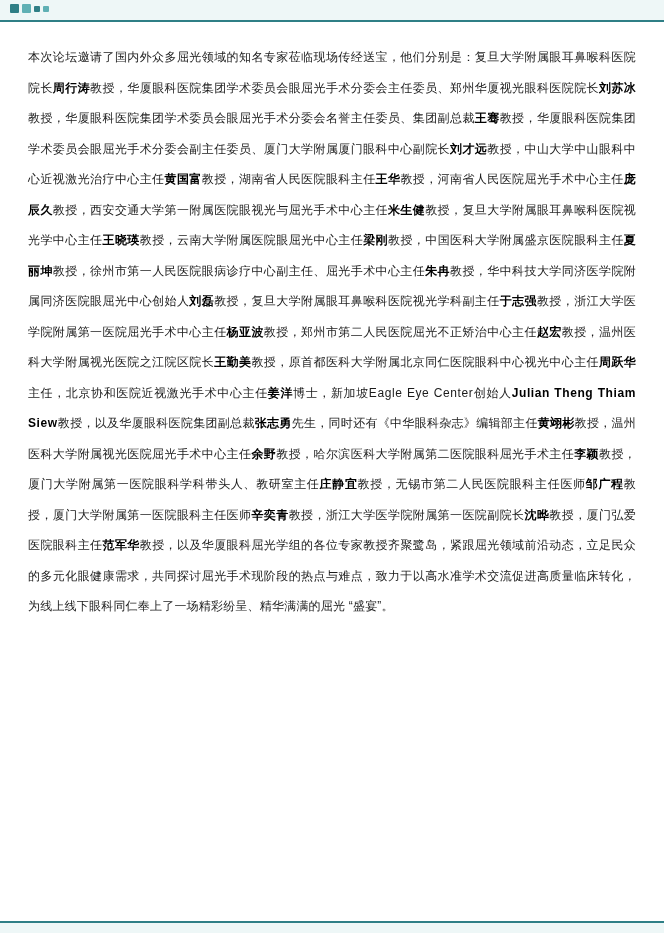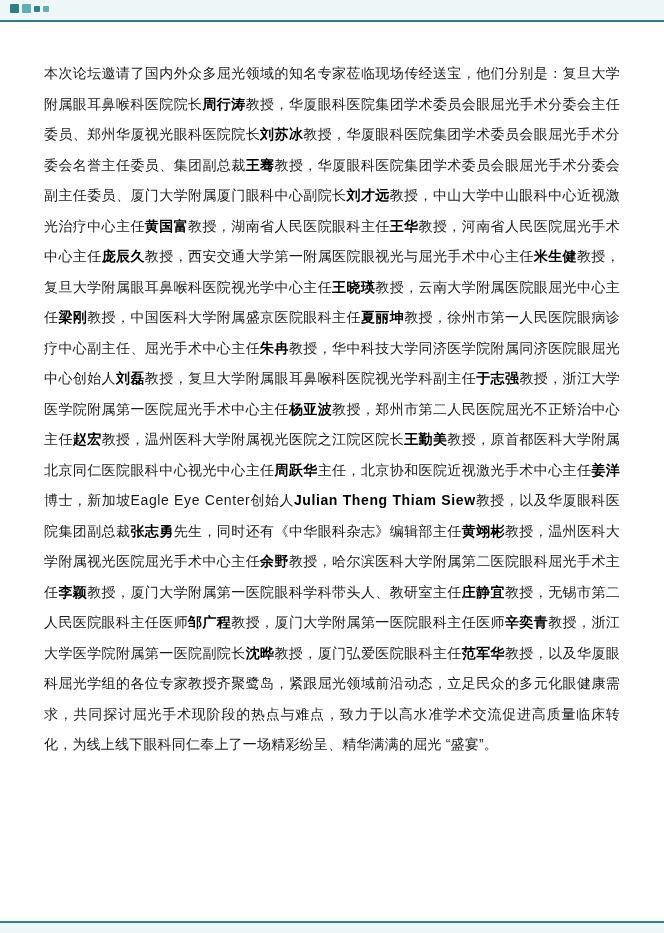--- a/index.html
+++ b/index.html
@@ -58,28 +58,28 @@
     height: 6px;
   }
   .content {
     position: absolute;
     top: 42px;
     left: 28px;
     width: 608px;
     height: 860px;
   }
   .body-text {
-    font-size: 14px;
+    font-size: 12px;
     line-height: 30.5px;
     color: #1b1b1b;
     text-align: justify;
     text-justify: inter-ideograph;
     letter-spacing: 0.2px;
     font-family: "Liberation Sans", sans-serif;
-    margin: 16px;
+    margin: 0;
   }
   .body-text b {
     font-weight: bold;
     color: #000000;
   }
   .body-text .latin-name {
     font-weight: bold;
     letter-spacing: 0.6px;
   }
   .body-text .latin-org {

